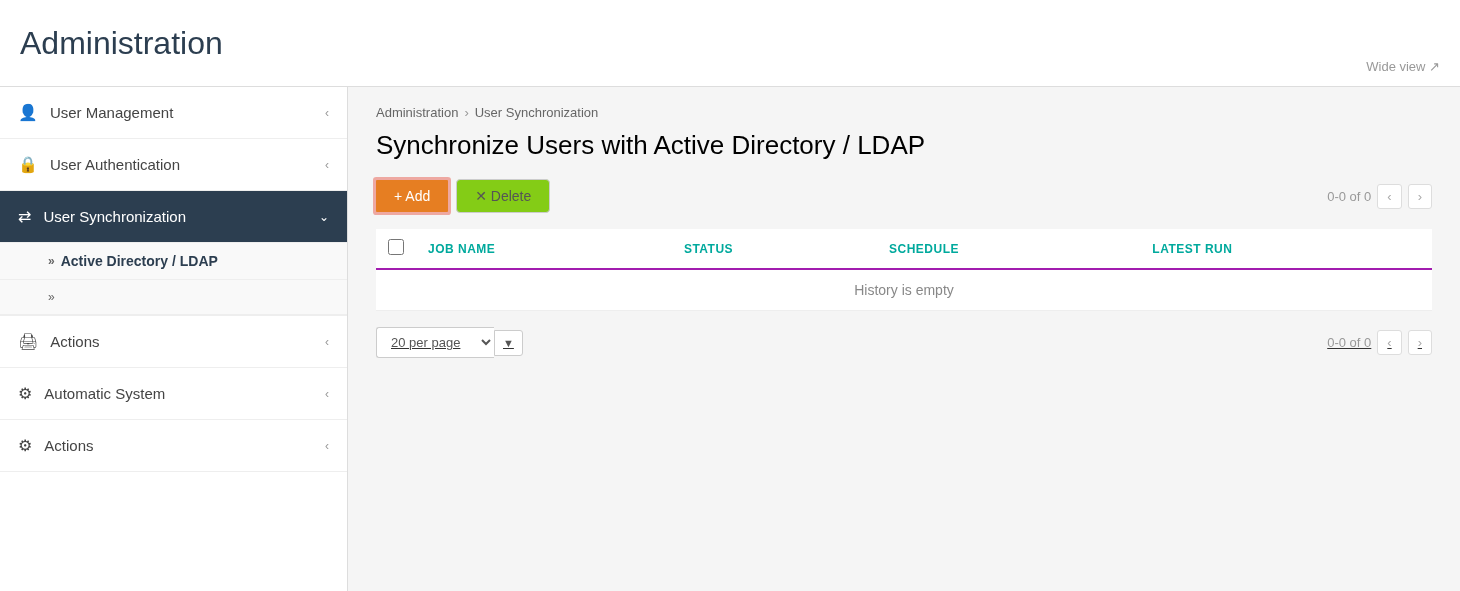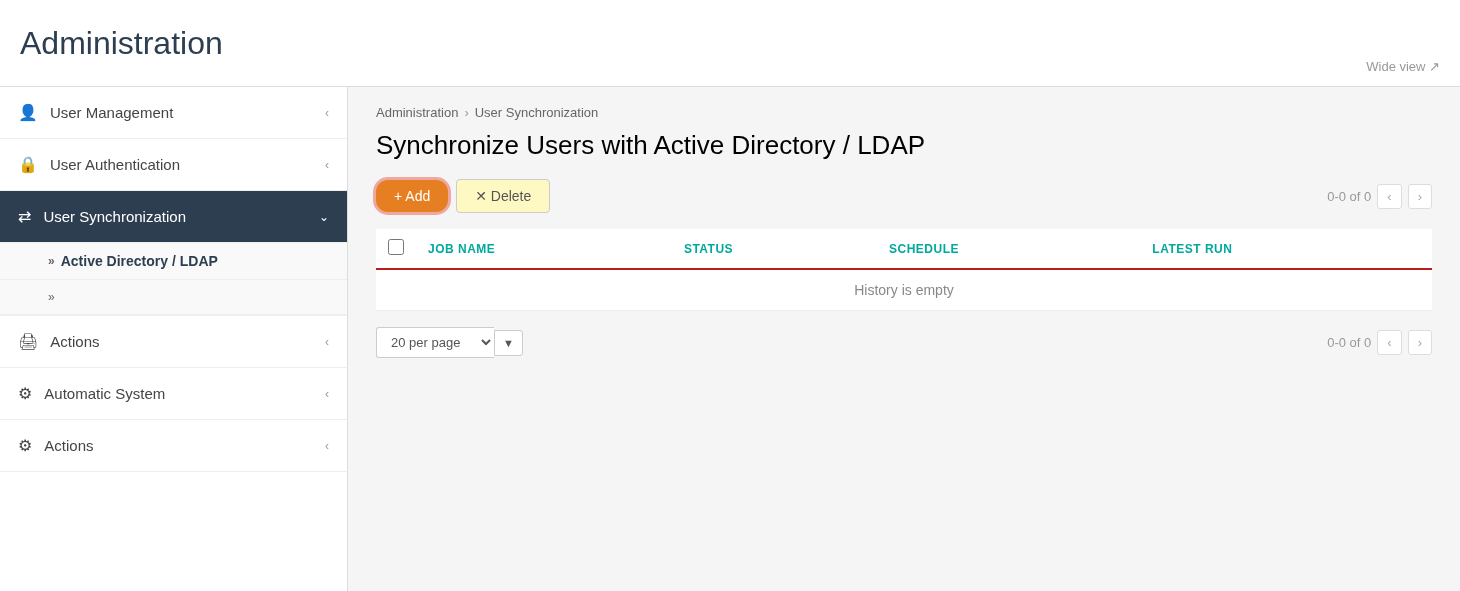--- a/index.html
+++ b/index.html
@@ -121,32 +121,32 @@
       align-items: center;
       gap: 8px;
       margin-bottom: 16px;
     }
 
     .btn-add {
       background: #e67e22;
       color: #fff;
       border: none;
       padding: 8px 18px;
-      border-radius: 12px;
+      border-radius: 1px;
       font-size: 14px;
       cursor: pointer;
       display: flex;
       align-items: center;
       gap: 5px;
       font-weight: 500;
       box-shadow: 0 0 0 3px rgba(231, 76, 60, 0.45);
     }
 
     .btn-delete {
-      background: #fef9c3;
+      background: #84cc16;
       color: #555;
       border: 1px solid #ccc;
       padding: 8px 18px;
       border-radius: 4px;
       font-size: 14px;
       cursor: pointer;
       display: flex;
       align-items: center;
       gap: 5px;
     }
@@ -170,21 +170,21 @@
     }
 
     
     .data-table {
       width: 100%;
       border-collapse: collapse;
       background: #fff;
       margin-bottom: 16px;
     }
     .data-table thead tr {
-      border-bottom: 2px solid #b91c1c;
+      border-bottom: 2px solid #a21caf;
     }
     .data-table thead th {
       padding: 10px 12px;
       text-align: left;
       font-size: 12px;
       font-weight: 700;
       color: #00a99d;
       letter-spacing: 0.5px;
       text-transform: uppercase;
     }
@@ -209,20 +209,21 @@
       cursor: pointer;
       border: 1px solid #ccc;
       border-radius: 2px;
     }
 
     .bottom-bar {
       display: flex;
       align-items: center;
       gap: 8px;
       margin-top: 4px;
+      text-decoration: underline;
     }
     .per-page-select-wrap {
       display: flex;
       align-items: center;
       gap: 0;
     }
     .per-page-select {
       border: 1px solid #ccc;
       border-right: none;
       padding: 6px 10px;

